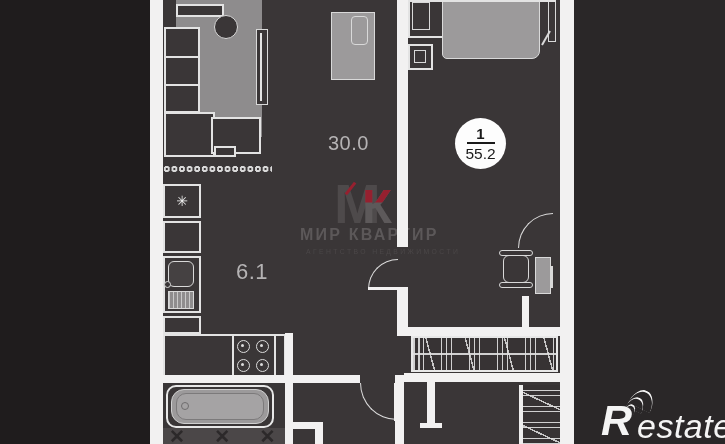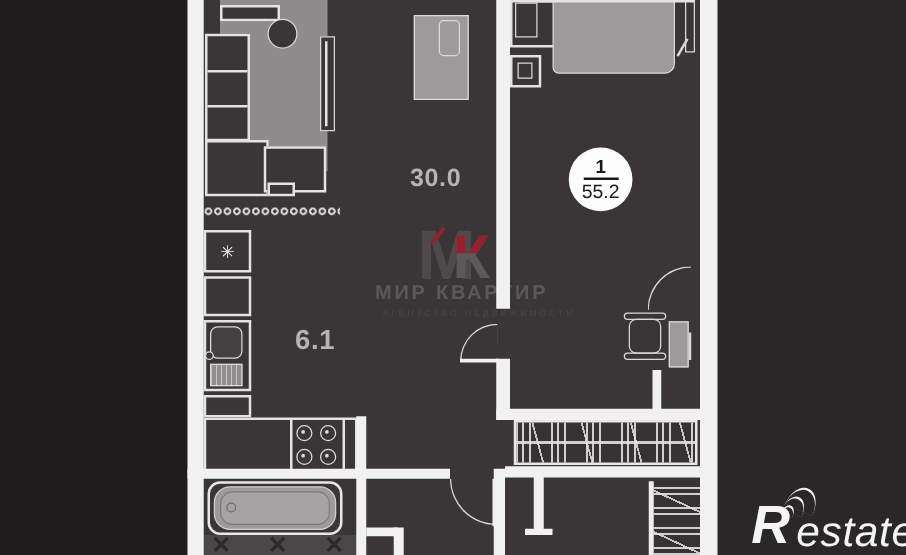--- a/index.html
+++ b/index.html
@@ -70,21 +70,21 @@
   .snow{left:163px;top:184px;width:38px;height:34px;z-index:9;color:#efefef;font-size:14px;display:flex;align-items:center;justify-content:center;}
   
   .badge{
     left:455px;top:118px;width:51px;height:51px;border-radius:50%;background:#fdfdfd;z-index:25;
     display:flex;flex-direction:column;align-items:center;justify-content:center;color:#1a1a1a;
   }
   .badge .rooms{font-size:15px;font-weight:600;line-height:15px;}
   .badge .rule{width:28px;height:2px;background:#1a1a1a;margin:1px 0 2px;}
   .badge .area{font-size:15.5px;font-weight:400;line-height:15px;}
   
-  .room-label{z-index:18;color:#b5b3b4;letter-spacing:0.5px;font-weight:bold;}
+  .room-label{z-index:18;color:#b5b3b4;letter-spacing:0.5px;}
   
   .wm{z-index:15;}
   .wm-m{left:334px;top:176px;font-size:56px;line-height:1;color:#4e4a4b;font-weight:bold;}
   .wm-k{left:362px;top:182px;font-size:49px;line-height:1;color:#5d595a;font-weight:bold;}
   .wm-k-red{left:362px;top:182px;font-size:49px;line-height:1;color:#96202f;font-weight:bold;
     clip-path:polygon(0 0,100% 0,100% 42%,0 42%);}
   .wm-m-red{left:349px;top:181px;width:3px;height:15px;background:#96202f;transform:rotate(38deg);}
   .wm-title{left:300px;top:226px;width:140px;font-size:16px;font-weight:600;letter-spacing:2.2px;color:#5c5859;white-space:nowrap;}
   .wm-sub{left:306px;top:248px;font-size:6.8px;letter-spacing:2.4px;color:#4b4748;white-space:nowrap;}
   

